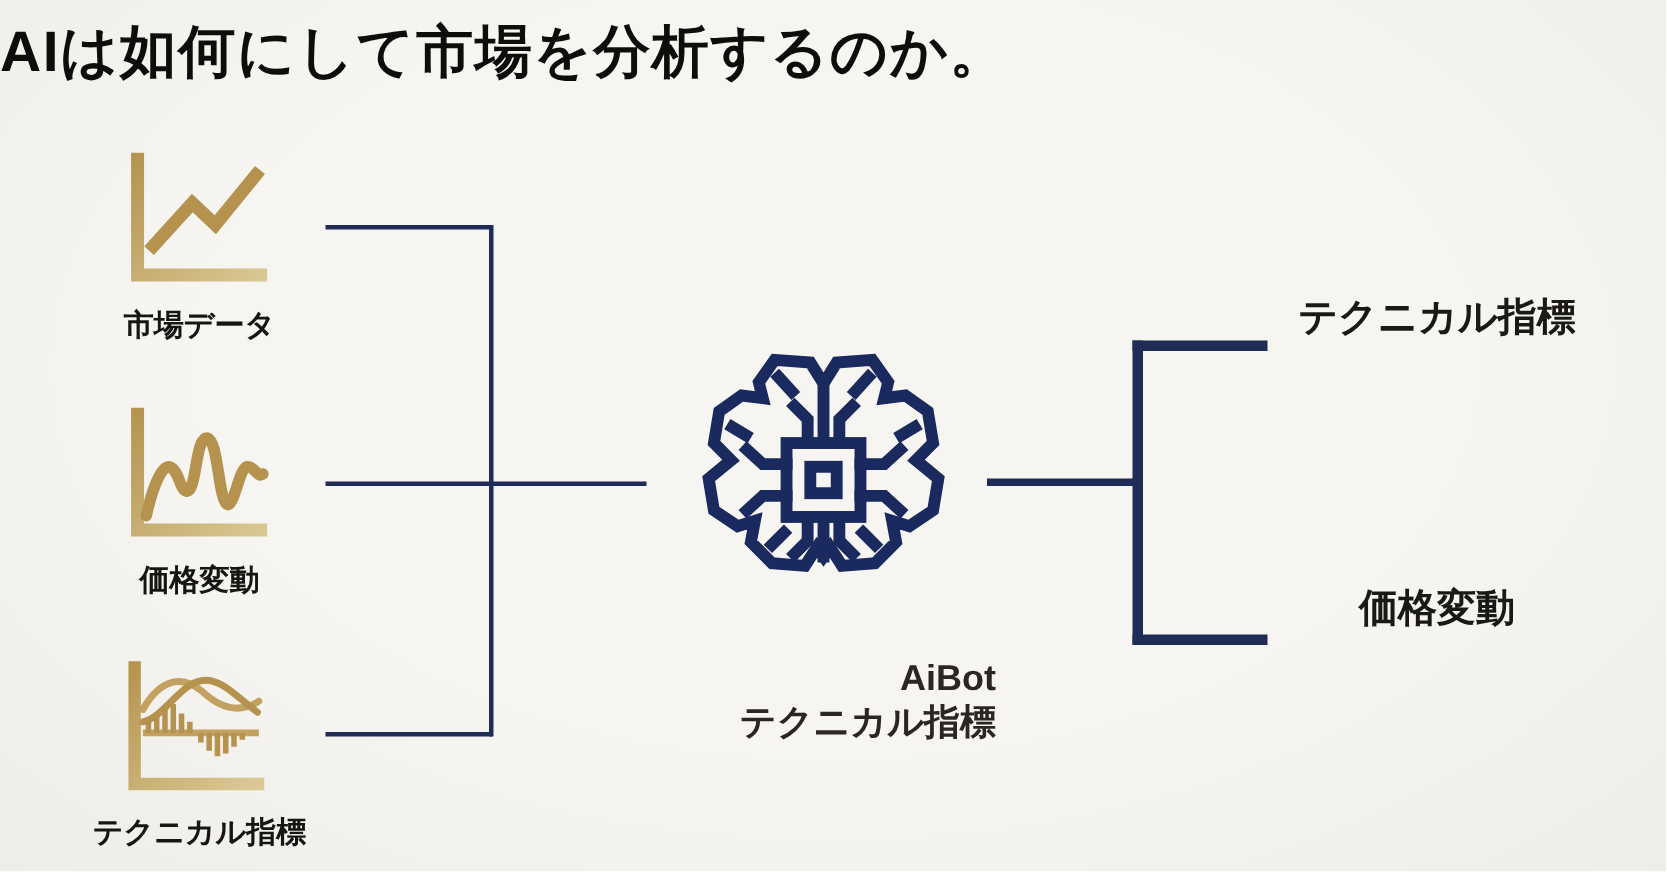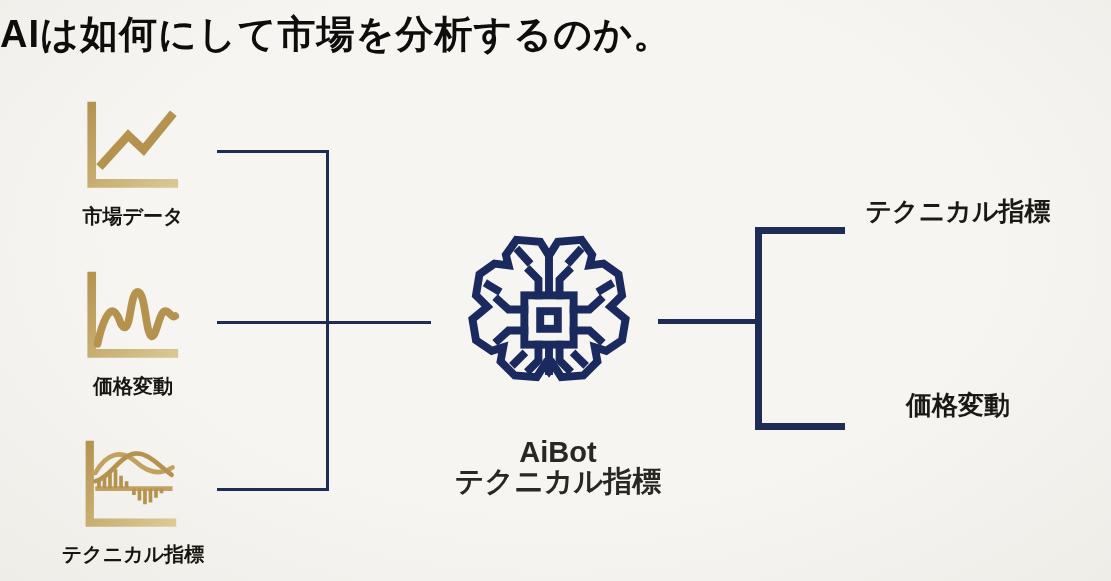--- a/index.html
+++ b/index.html
@@ -19,22 +19,22 @@
     display:flex; flex-direction:column; align-items:center;
   }
   .input-label {
     margin-top:11px; text-align:right;
     font-size:20px; font-weight:800; color:#17150f;
     white-space:nowrap;
   }
   .line { position:absolute; background:#1e2c56; }
   .proc-label {
     position:absolute; left:452px; top:438px; width:212px;
-    text-align:center; font-weight:800; color:#2a2722;
-    font-size:29px; line-height:29px;
+    text-align:right; font-weight:800; color:#2a2722;
+    font-size:24px; line-height:29px;
   }
   .out-label {
     position:absolute; width:224px; text-align:center;
     font-size:26px; font-weight:800; color:#1b1916; line-height:37px;
     white-space:nowrap;
   }
   .out-1 { left:846px; top:193px; }
   .out-2 { left:846px; top:387px; }
   svg { display:block; }
 </style>

